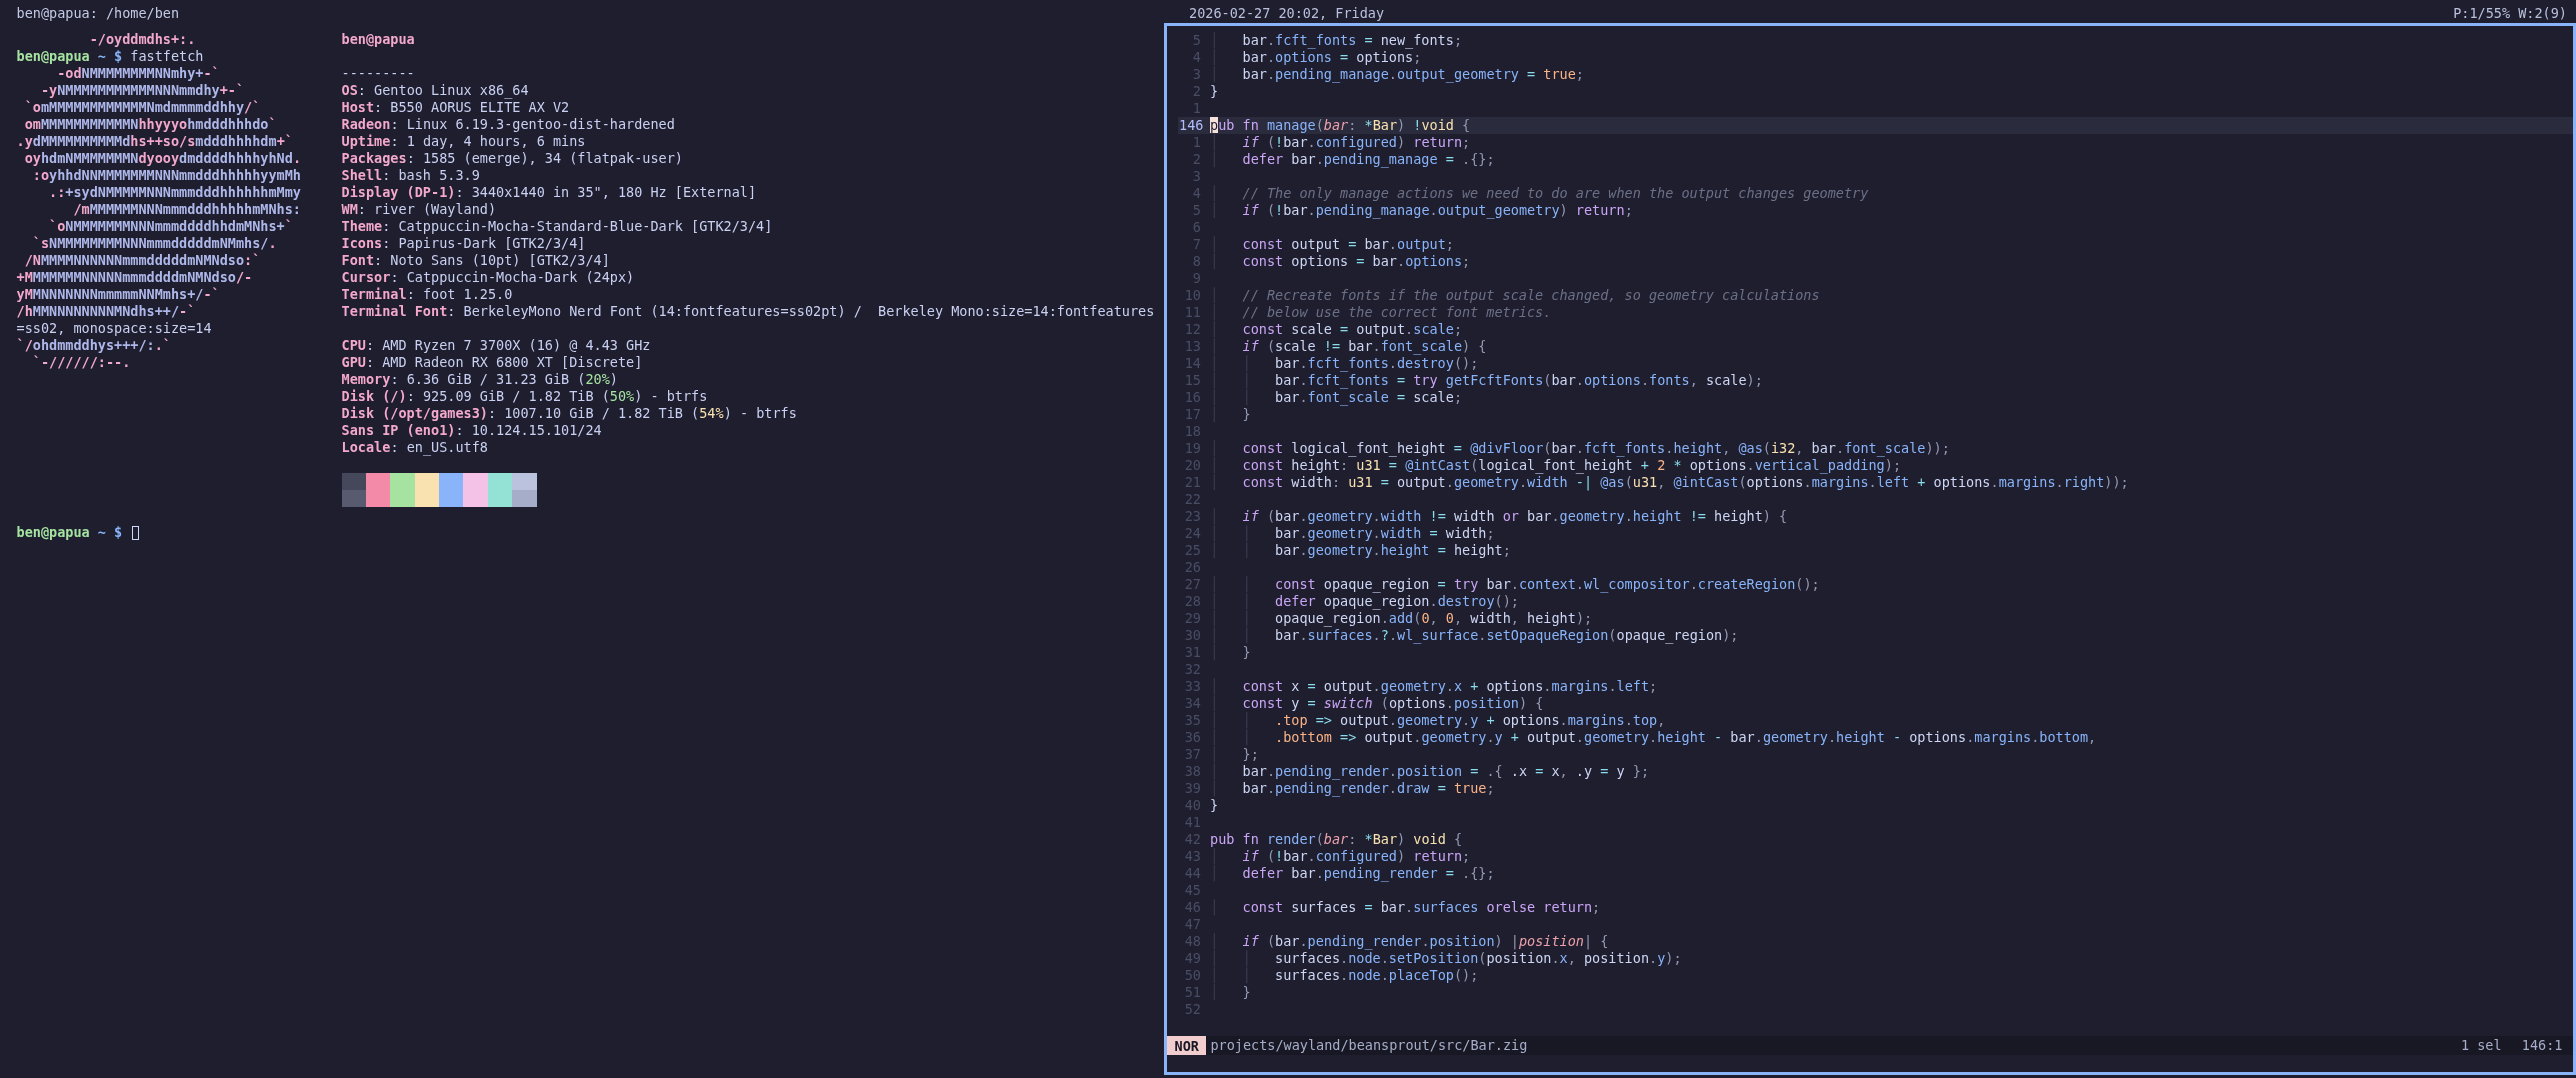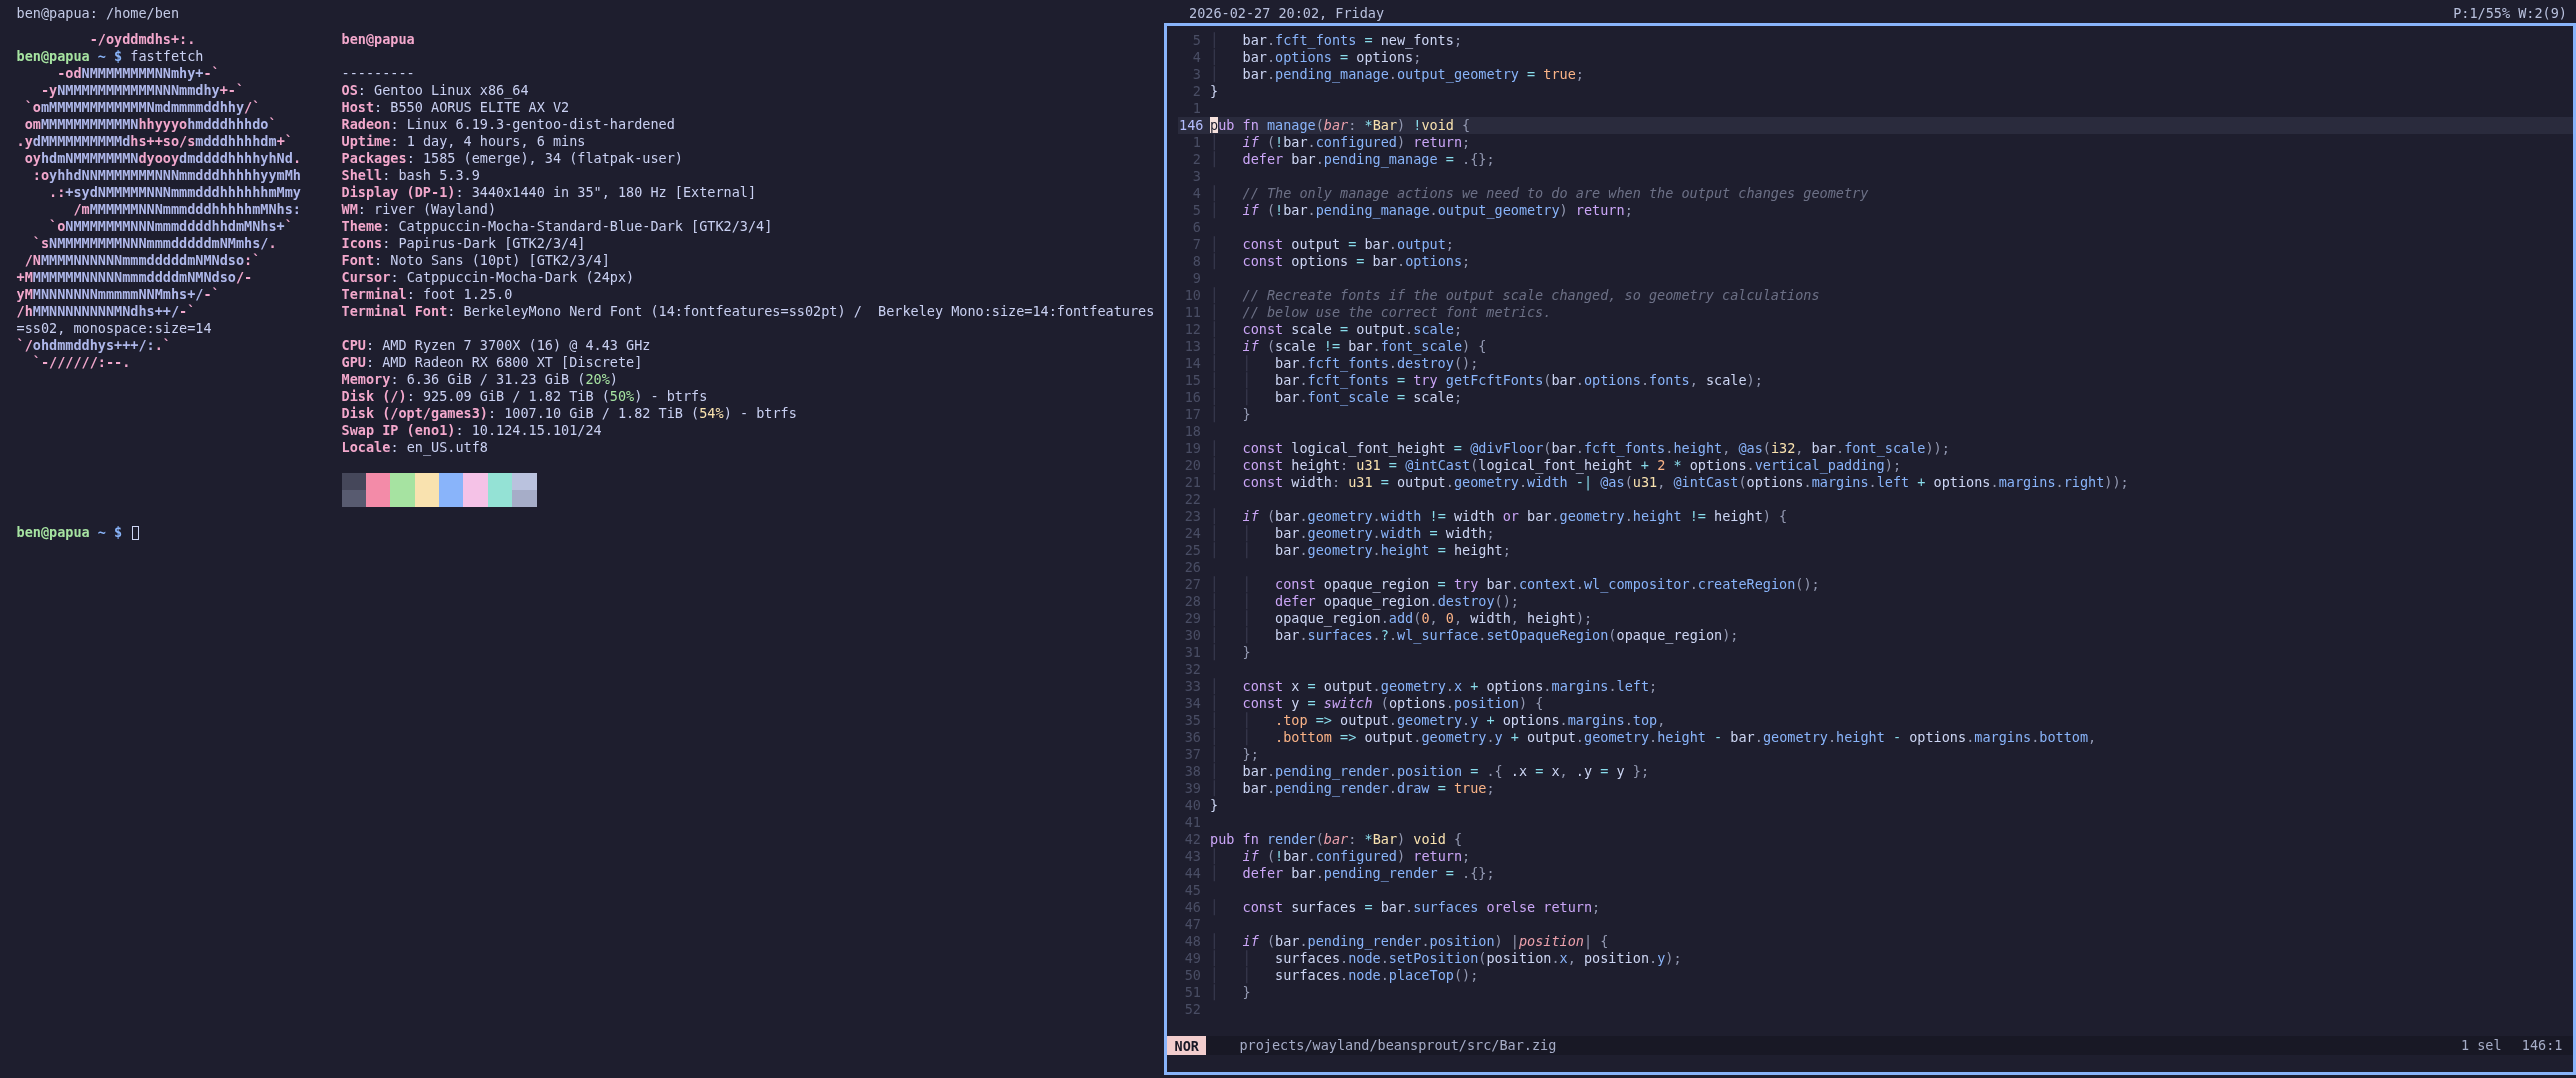--- a/index.html
+++ b/index.html
@@ -48,21 +48,21 @@
   .num2{ color:#fab387;margin-top:45px; }
   .opr { color:#89dceb; }
   .pun { color:#9399b2; }
   .txt { color:#cdd6f4; }
   .com { color:#6c7086; font-style:italic; }
   .cur { background:#f5e0dc; color:#1e1e2e; }
 
   .statusline { height:19px; background:#181825; display:flex; align-items:center; }
   .mode-badge { background:#f2cdcd; color:#181825; font-weight:bold; padding:0.7px 7.5px;
                 height:19px; line-height:19px; }
-  .file-path { color:#a6adc8; margin-left:33px; }
+  .file-path { color:#a6adc8; margin-left:4px; }
   .status-right { margin-left:auto; color:#a6adc8; display:flex; gap:2.5ch; padding-right:10.5px; }
   .cmdline { height:17px; background:#1e1e2e; }
 </style>
 </head>
 <body>
 
 <div class="topbar-title">ben@papua: /home/ben</div>
 <div class="topbar-date">2026-02-27 20:02, Friday</div>
 <div class="topbar-status">P:1/55% W:2(9)</div>
 
@@ -83,21 +83,21 @@
     <div class="trow"><span class="logocol"><span class="lp"> /N</span><span class="ll">MMMMNNNNNNmmmdddddmNMNdso</span><span class="lp">:`</span></span><span class="key">Font</span><span class="fg">: Noto Sans (10pt) [GTK2/3/4]</span></div>
     <div class="trow"><span class="logocol"><span class="lp">+M</span><span class="ll">MMMMMMNNNNNmmmddddmNMNdso</span><span class="lp">/-</span></span><span class="key">Cursor</span><span class="fg">: Catppuccin-Mocha-Dark (24px)</span></div>
     <div class="trow"><span class="logocol"><span class="lp">yM</span><span class="ll">MNNNNNNNmmmmmNNMmhs+/</span><span class="lp">-`</span></span><span class="key">Terminal</span><span class="fg">: foot 1.25.0</span></div>
     <div class="trow"><span class="logocol"><span class="lp">/h</span><span class="ll">MMNNNNNNNNMNdhs++/</span><span class="lp">-`</span></span><span class="key">Terminal Font</span><span class="fg">: BerkeleyMono Nerd Font (14:fontfeatures=ss02pt) /  Berkeley Mono:size=14:fontfeatures</span></div>
     <div class="trow"><span class="logocol"><span class="fg">=ss02, monospace:size=14</span></span></div>
     <div class="trow"><span class="logocol"><span class="lp">`/</span><span class="ll">ohdmmddhys+++/:</span><span class="lp">.`</span></span><span class="key">CPU</span><span class="fg">: AMD Ryzen 7 3700X (16) @ 4.43 GHz</span></div>
     <div class="trow"><span class="logocol"><span class="lp">  `-//////:--.</span></span><span class="key">GPU</span><span class="fg">: AMD Radeon RX 6800 XT [Discrete]</span></div>
     <div class="trow"><span class="logocol"></span><span class="key">Memory</span><span class="fg">: 6.36 GiB / 31.23 GiB (</span><span class="g">20%</span><span class="fg">)</span></div>
     <div class="trow"><span class="logocol"></span><span class="key">Disk (/)</span><span class="fg">: 925.09 GiB / 1.82 TiB (</span><span class="g">50%</span><span class="fg">) - btrfs</span></div>
     <div class="trow"><span class="logocol"></span><span class="key">Disk (/opt/games3)</span><span class="fg">: 1007.10 GiB / 1.82 TiB (</span><span class="y">54%</span><span class="fg">) - btrfs</span></div>
-    <div class="trow"><span class="logocol"></span><span class="key">Swap IP (eno1)</span><span class="fg">: 10.124.15.101/24</span></div>
+    <div class="trow"><span class="logocol"></span><span class="key">Sans IP (eno1)</span><span class="fg">: 10.124.15.101/24</span></div>
     <div class="trow"><span class="logocol"></span><span class="key">Locale</span><span class="fg">: en_US.utf8</span></div>
     <div class="trow"><span class="logocol"></span></div>
     <div class="trow"><span class="logocol"></span><span class="swatch" style="background: rgb(69, 71, 90);"></span><span class="swatch" style="background: rgb(243, 139, 168);"></span><span class="swatch" style="background: rgb(166, 227, 161);"></span><span class="swatch" style="background: rgb(249, 226, 175);"></span><span class="swatch" style="background: rgb(137, 180, 250);"></span><span class="swatch" style="background: rgb(245, 194, 231);"></span><span class="swatch" style="background: rgb(148, 226, 213);"></span><span class="swatch" style="background: rgb(186, 194, 222);"></span></div>
     <div class="trow"><span class="logocol"></span><span class="swatch" style="background: rgb(88, 91, 112);"></span><span class="swatch" style="background: rgb(243, 139, 168);"></span><span class="swatch" style="background: rgb(166, 227, 161);"></span><span class="swatch" style="background: rgb(249, 226, 175);"></span><span class="swatch" style="background: rgb(137, 180, 250);"></span><span class="swatch" style="background: rgb(245, 194, 231);"></span><span class="swatch" style="background: rgb(148, 226, 213);"></span><span class="swatch" style="background: rgb(166, 173, 200);"></span></div>
     <div class="trow"><span class="logocol"></span></div>
     <div class="trow"><span class="usr">ben@papua</span><span class="fg"> </span><span class="b">~</span><span class="fg"> </span><span class="b">$</span><span class="fg"> </span><span class="hollow-cursor"></span></div>
   </div>
 
 <div class="editor-window">
   <div class="code-area" id="code-area">

